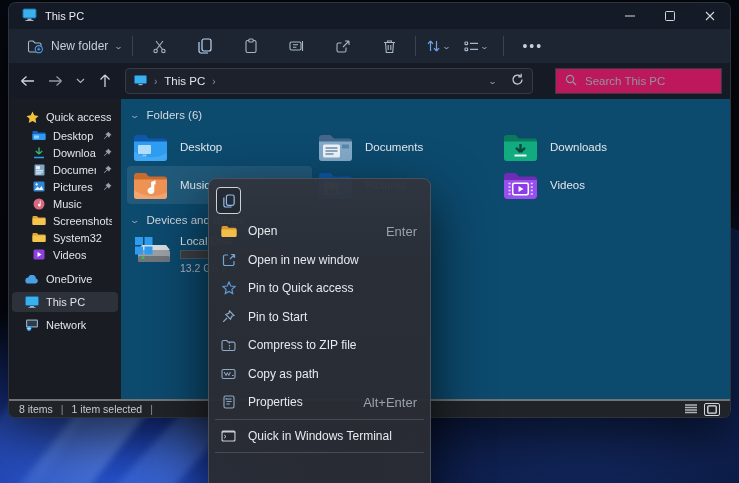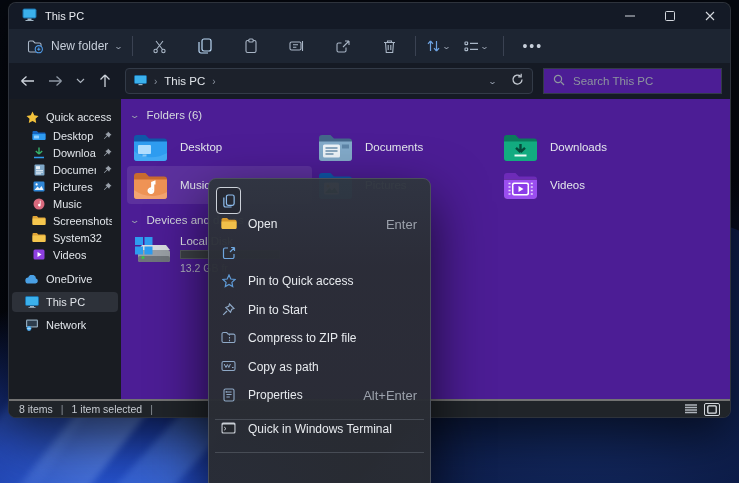--- a/index.html
+++ b/index.html
@@ -44,27 +44,27 @@
   .tb-group { display:flex; align-items:center; gap:2px; margin-right:6px; }
   .dots { color:#c7cfda; font-size:14px; letter-spacing:2px; padding:0 8px; }
 
   .addressrow { height:36px; background:#151a24; display:flex; align-items:center; gap:4px; padding:0 8px 0 6px; flex:0 0 auto; }
   .nav-ico { width:24px; height:26px; display:flex; align-items:center; justify-content:center; }
   .crumb-box { height:26px; flex:0 0 408px; background:#1c212b; border:1px solid #333b48; border-radius:4px;
     display:flex; align-items:center; padding:0 8px; gap:7px; margin-left:4px; }
   .crumb-sep { color:#8a93a0; font-size:10px; }
   .crumb-text { color:#e2e6eb; font-size:11.5px; }
   .crumb-box .spacer { flex:1; }
-  .search-box { height:26px; flex:1; background:#4c1d95; border:1px solid #333b48; border-radius:0;
-    display:flex; align-items:center; padding:0 9px; gap:8px; margin-left:6px; }
+  .search-box { height:26px; flex:1; background:#be185d; border:1px solid #333b48; border-radius:0;
+    display:flex; align-items:center; padding:0 9px; gap:8px; margin-left:18px; }
   .search-box input { background:transparent; border:none; outline:none; color:#dfe3e8; font-size:11.5px; width:100%;
     font-family:"Liberation Sans", sans-serif; }
   .search-box input::placeholder { color:#8d959f; }
 
-  .bodyrow { flex:1; display:flex; min-height:0; background:#4c1d95; }
+  .bodyrow { flex:1; display:flex; min-height:0; background:#0c4a6e; }
   .sidebar { width:112px; flex:0 0 112px; background:#191c22; padding-top:8px; overflow:hidden; }
   .sb-item { height:17px; display:flex; align-items:center; gap:7px; padding-left:20px; padding-right:6px;
     color:#e1e5ea; font-size:11px; margin:0 3px; border-radius:4px; }
   .sb-item.level0 { padding-left:13px; height:20px; }
   .sb-item.selected { background:#2d3139; }
   .sb-ico { width:14px; display:flex; justify-content:center; flex:0 0 14px; }
   .sb-label { white-space:nowrap; overflow:hidden; }
   .sb-pin { margin-left:auto; display:flex; }
   .sb-gap { height:6px; }
   .sb-gap-sm { height:3px; }
@@ -93,21 +93,21 @@
   .view-btn.selected { border:1px solid #d4d8dd; border-radius:2px; }
 
   
   .ctxmenu { position:absolute; left:208px; top:178px; width:223px; height:312px;
     background:linear-gradient(180deg, rgba(47,53,63,.97) 0%, rgba(42,45,53,.97) 28%, rgba(41,44,51,.97) 100%);
     border:1px solid #4a505a; border-radius:8px; box-shadow:0 22px 55px rgba(0,0,0,.7);
     padding:5px 4px; z-index:20; }
   .ctx-strip { height:33px; display:flex; align-items:center; padding-left:3px; }
   .ctx-strip-btn { width:25px; height:27px; border:1px solid #ccd1d9; border-radius:4px; background:rgba(20,22,28,.35);
     display:flex; align-items:center; justify-content:center; }
-  .ctx-item { height:28.5px; display:flex; gap:11px; padding:0 9px 0 7px; border-radius:4px;
+  .ctx-item { height:28.5px; display:flex; align-items:center; gap:11px; padding:0 9px 0 7px; border-radius:4px;
     color:#e7eaee; font-size:12px; }
   .ctx-ico { width:17px; display:flex; justify-content:center; flex:0 0 17px; }
   .ctx-shortcut { margin-left:auto; color:#9ba1ab; font-size:13px; }
   .ctx-sep { height:1px; background:#474c55; margin:2px 2px; }
 </style>
 </head>
 <body>
 
 <div class="stage">
   <div class="wallpaper">
@@ -561,20 +561,21 @@
       <span class="ctx-shortcut">Enter</span>
     </div>
 
     <div class="ctx-item">
       <span class="ctx-ico">
           <svg width="14" height="14" viewBox="0 0 14 14" fill="none" stroke="#6ea6de" stroke-width="1.2">
             <path d="M6 2 H3 a1.5 1.5 0 0 0-1.5 1.5 V11 a1.5 1.5 0 0 0 1.5 1.5 h7.5 A1.5 1.5 0 0 0 12 11 V8"></path>
             <path d="M8 6 L12.5 1.5 M12.5 1.5 h-3.4 M12.5 1.5 v3.4"></path>
           </svg>
         </span>
+      <span>Open in new window</span>
     </div>
 
     <div class="ctx-item">
       <span class="ctx-ico">
           <svg width="14" height="14" viewBox="0 0 14 14" fill="none" stroke="#5f9ad6" stroke-width="1.2">
             <path d="M7 1 L8.8 5 13 5.5 9.9 8.4 10.7 12.6 7 10.5 3.3 12.6 4.1 8.4 1 5.5 5.2 5 Z"></path>
           </svg>
         </span>
       <span>Pin to Quick access</span>
     </div>

